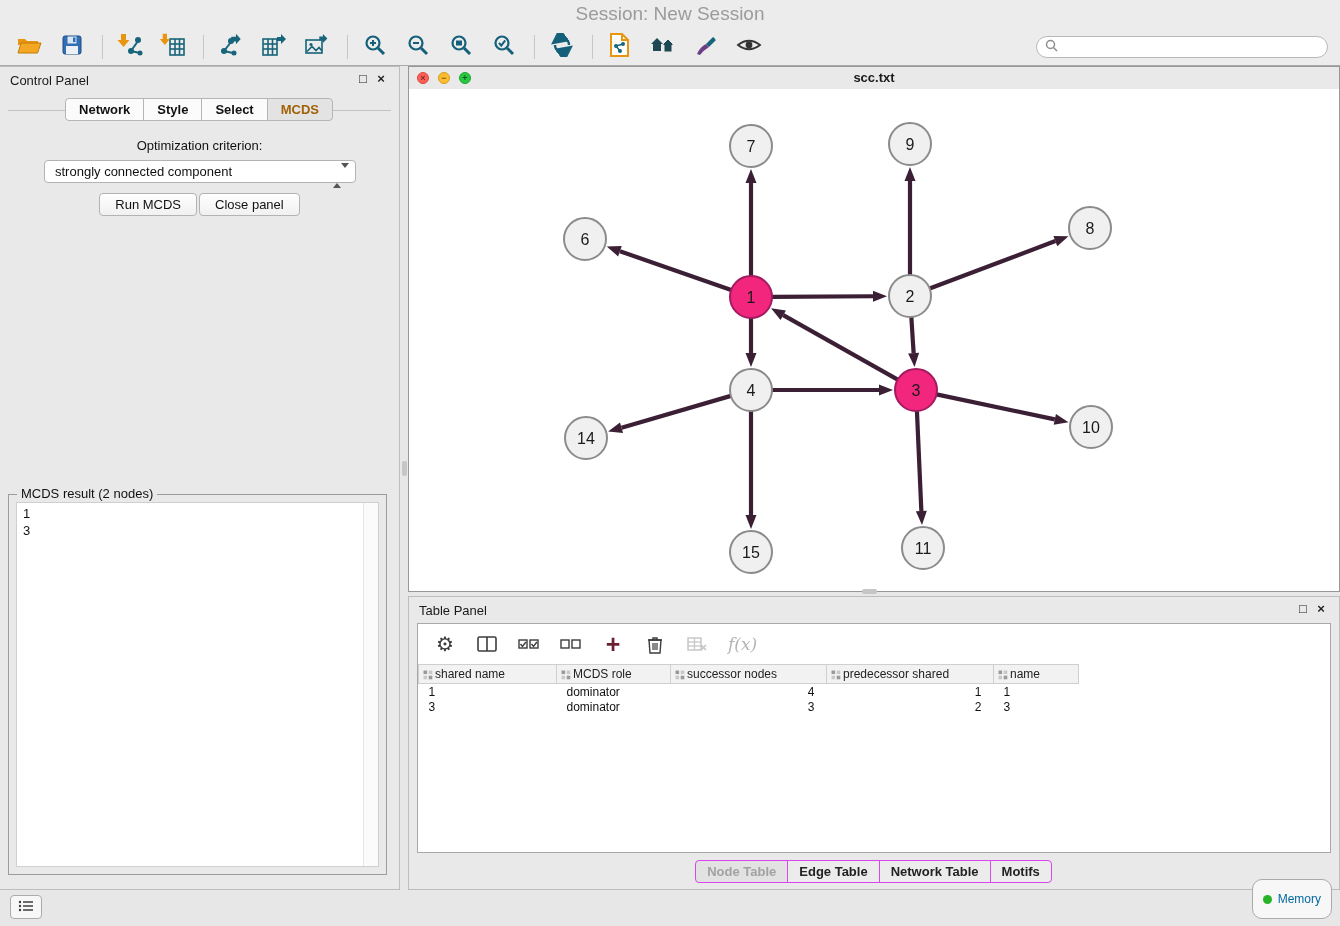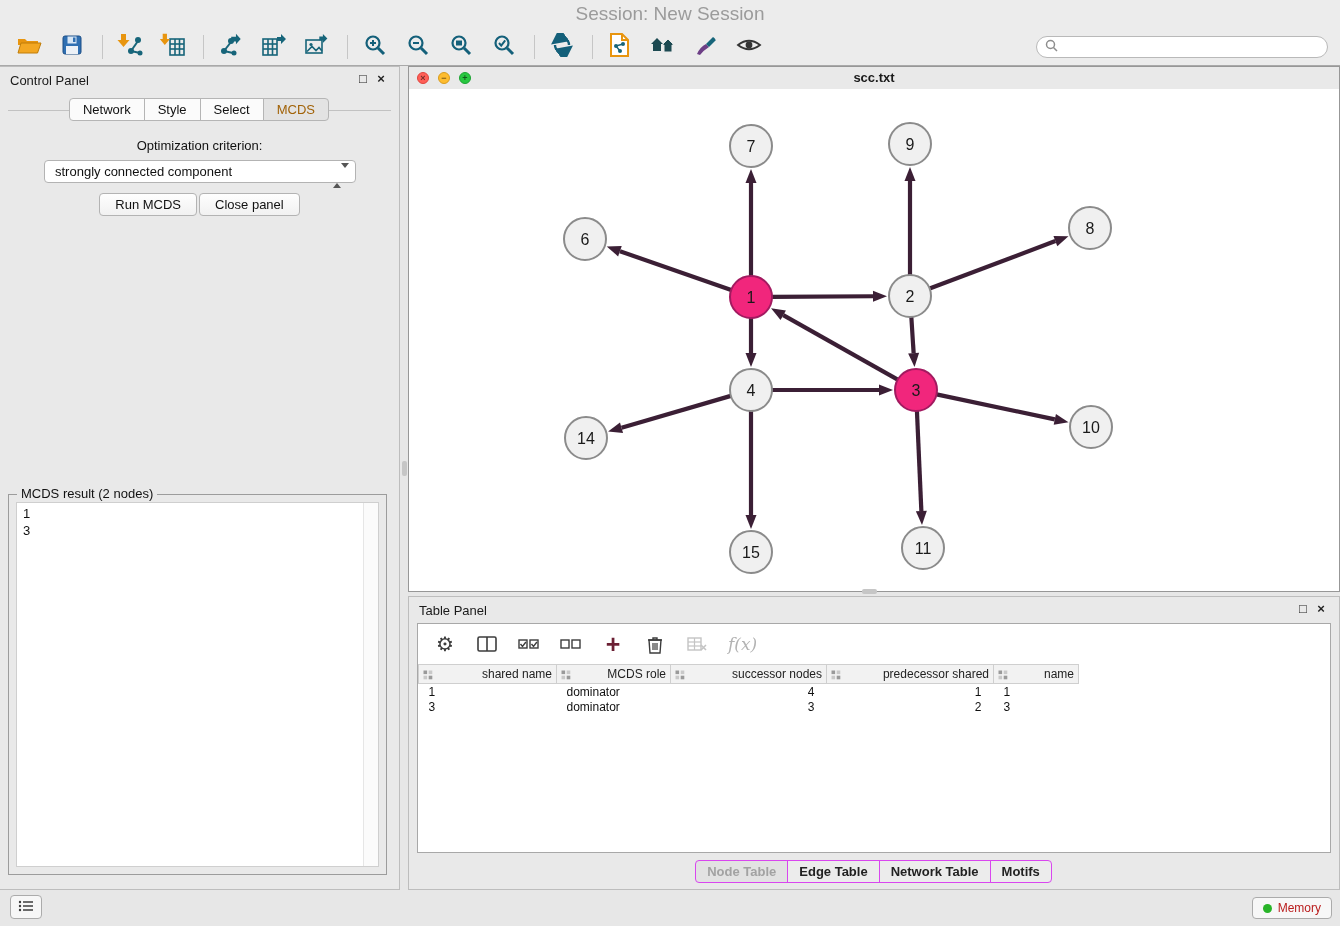--- a/index.html
+++ b/index.html
@@ -47,21 +47,21 @@
     position:absolute; top:4px; width:16px; height:16px; text-align:center;
     font-size:13px; line-height:16px; color:#222; font-weight:bold; cursor:default;
   }
   .cp-header .panel-float { right:28px; }
   .cp-header .panel-close { right:10px; }
 
   .cp-tabs { position:absolute; top:31px; left:0; right:0; display:flex; justify-content:center; }
   .cp-tabs::before { content:""; position:absolute; left:8px; right:8px; top:50%; border-top:1px solid #c2c2c2; }
   .cp-tab {
     position:relative; border:1px solid #b5b5b5; background:#fbfbfb; color:#111;
-    font-size:13px; padding:3px 13px; margin-left:-1px; cursor:default;
+    font-size:13px; padding:3px 13px; margin-left:-1px; cursor:default;font-weight:bold;
   }
   .cp-tab:first-child { border-radius:4px 0 0 4px; }
   .cp-tab:last-child { border-radius:0 4px 4px 0; }
   .cp-tab.active { background:#e3e3e3; color:#a16207; }
 
   .cp-optlabel { position:absolute; top:71px; left:0; right:0; text-align:center; font-size:13px; color:#111; }
   .cp-select {
     position:absolute; top:93px; left:44px; width:312px; height:23px; box-sizing:border-box;
     background:#fff; border:1px solid #b3b3b3; border-radius:4px;
     font-size:13px; line-height:21px; padding:0 10px; color:#111; cursor:default;
@@ -117,21 +117,21 @@
   }
   .tp-toolbar { height:40px; display:flex; align-items:center; padding-left:16px; gap:20px; }
   .tp-icon { display:flex; align-items:center; justify-content:center; min-width:22px; cursor:default; }
   .gear-glyph { font-size:20px; color:#3c3c3c; line-height:20px; }
   .plus-glyph { font-size:25px; font-weight:bold; color:#6b1f33; line-height:20px; }
   .fx-glyph { font-family:"DejaVu Serif", serif; font-style:italic; font-size:17px; color:#b3b3b3; }
 
   table.ntable { border-collapse:collapse; width:100%; table-layout:fixed; }
   .ntable th {
     position:relative; height:18px; background:#f2f2f2; border:1px solid #cfcfcf;
-    font-size:12px; font-weight:normal; color:#222; text-align:right; padding:0 4px 0 16px;
+    font-size:12px; font-weight:normal; color:#222; text-align:left; padding:0 4px 0 16px;
     overflow:hidden; white-space:nowrap;margin-left:43px;
   }
   .ntable th .hicon { position:absolute; left:4px; top:4px; }
   .ntable td { height:15px; font-size:12px; color:#111; padding:0 8px; white-space:nowrap; overflow:hidden; }
   .c0 { width:138px; } .c1 { width:114px; } .c2 { width:156px; } .c3 { width:167px; } .c4 { width:85px; }
   .cfill { border:none !important; background:transparent !important; }
   .al { text-align:left; padding-left:10px !important; }
   .ar { text-align:right; padding-right:12px !important; }
 
   .tp-tabs { position:absolute; bottom:6px; left:0; right:0; display:flex; justify-content:center; }
@@ -144,23 +144,23 @@
   .tp-tab.active { background:#e2e2e2; color:#a2a2a2; }
 
   
   .statusbar { position:absolute; left:0; right:0; bottom:0; height:36px; }
   .sb-list-btn {
     position:absolute; left:10px; bottom:7px; width:30px; height:22px;
     border:1px solid #ababab; border-radius:4px; background:#f7f7f7;
     display:flex; align-items:center; justify-content:center; cursor:default;
   }
   .sb-memory {
-    position:absolute; right:8px; bottom:7px; height:22px; box-sizing:border-box;
-    border:1px solid #ababab; border-radius:4px; background:#f7f7f7;
-    display:flex; align-items:center; gap:6px; padding:0 10px; font-size:12px; color:#b91c1c; cursor:default;
+    position:absolute; right:8px; bottom:7px; height:40px; box-sizing:border-box;
+    border:1px solid #ababab; border-radius:10px; background:#f7f7f7;
+    display:flex; align-items:center; gap:6px; padding:0 10px; font-size:12px; color:#0369a1; cursor:default;
   }
   .sb-dot { width:9px; height:9px; border-radius:50%; background:#28b428; }
 
   
   .vgrip { position:absolute; left:402px; top:461px; width:5px; height:15px; background:#c6c6c6; border-radius:2px; }
   .hgrip { position:absolute; left:862px; top:589px; width:15px; height:5px; background:#c6c6c6; border-radius:2px; }
 </style>
 </head>
 <body>
 

